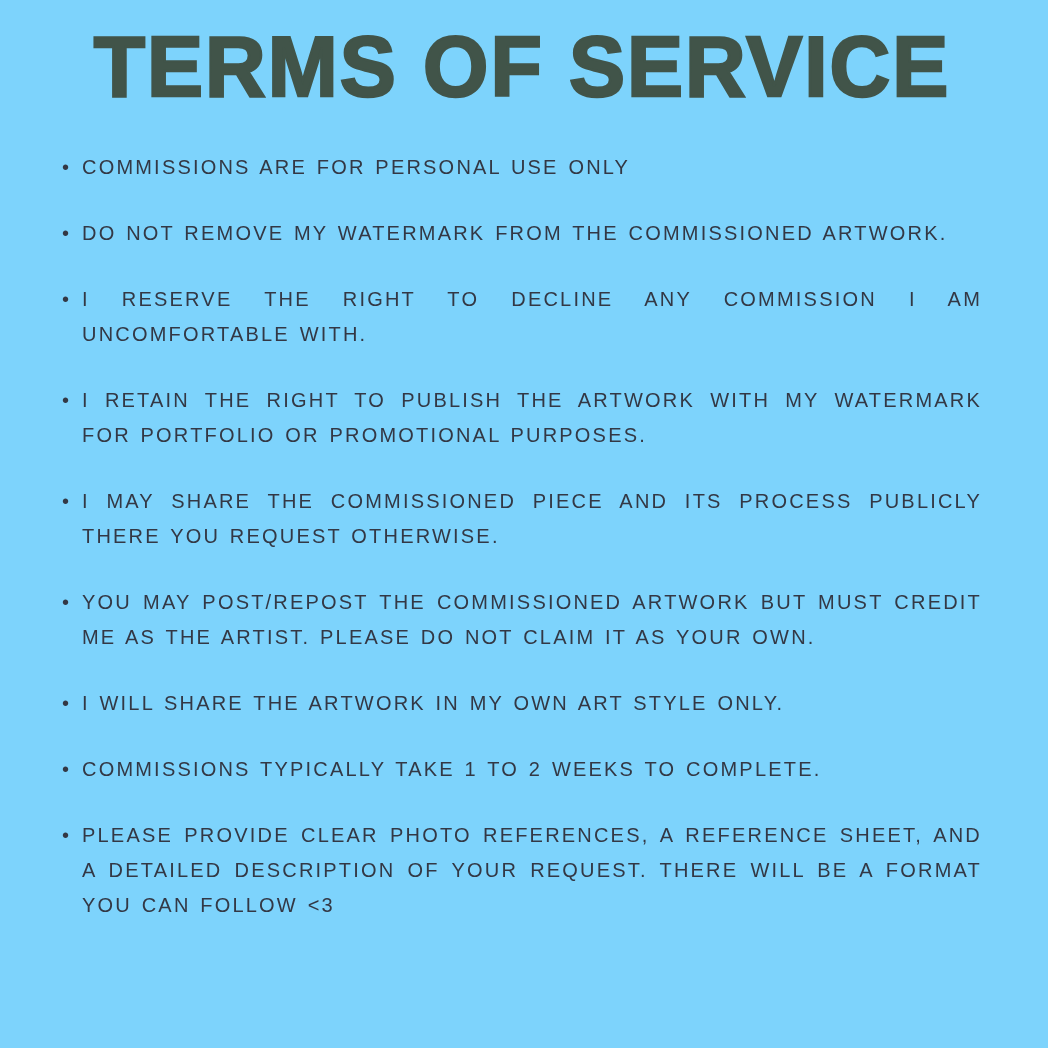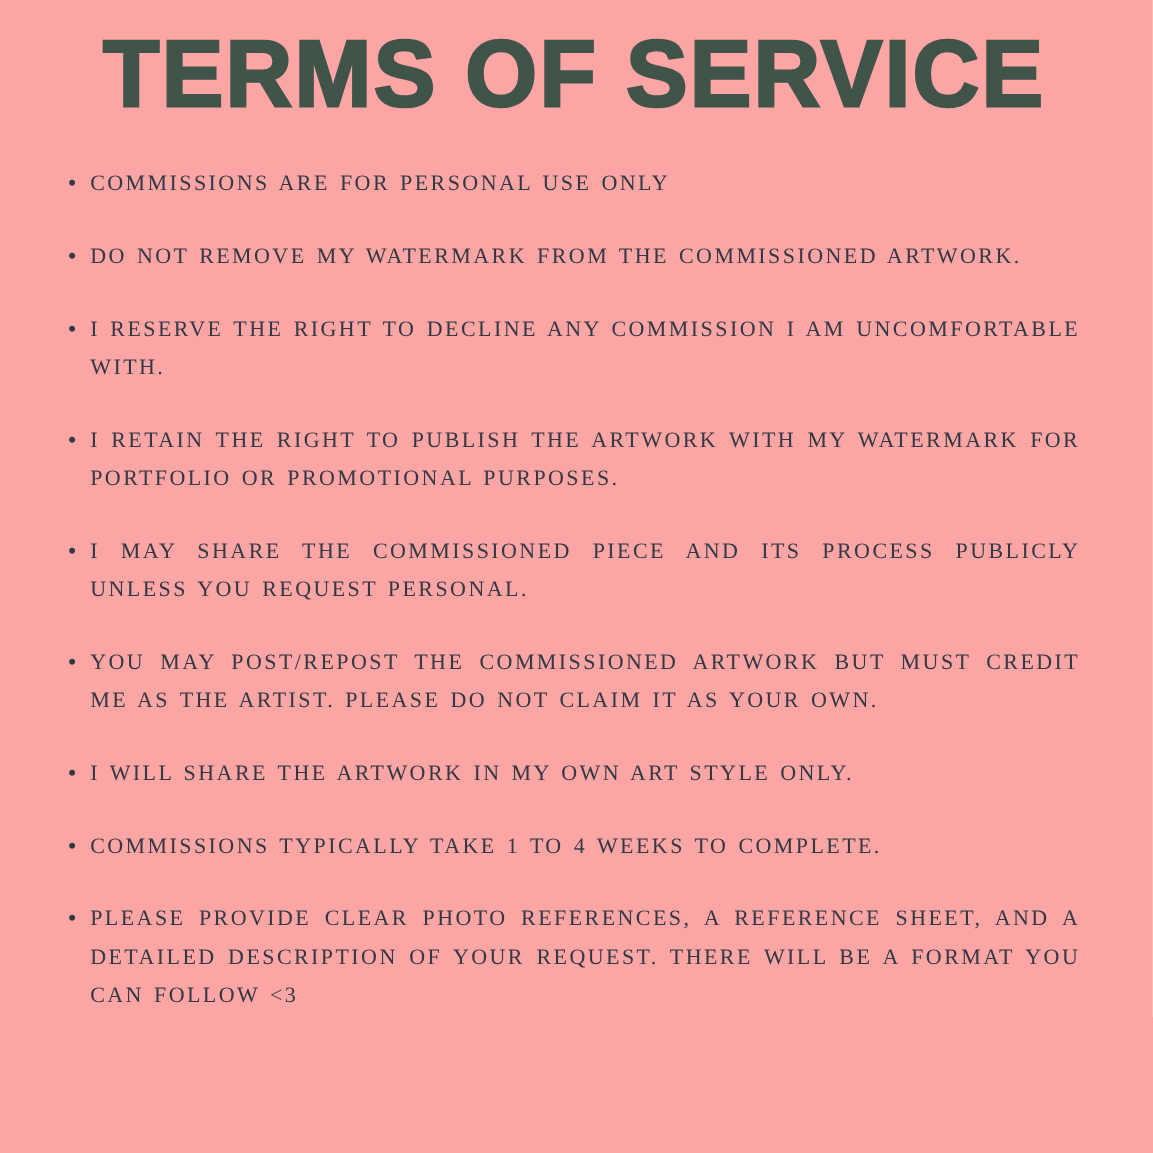--- a/index.html
+++ b/index.html
@@ -5,21 +5,21 @@
   html, body {
     margin: 0;
     padding: 0;
     background: #f7e3c6;
   }
   .page {
     position: relative;
     width: 1048px;
     height: 1048px;
     box-sizing: border-box;
-    background: #fca5a5;
+    background: #7dd3fc;
     padding: 24px 66px 0 62px;
     overflow: hidden;
     font-family: "Liberation Sans", sans-serif;
   }
   .title {
     margin: 0 0 42px 0;
     text-align: center;
     color: #415449;
     font-family: "Liberation Sans", sans-serif;
     font-weight: 800;
@@ -51,21 +51,20 @@
     width: 20px;
     color: #333845;
     text-align: left;
     font-size: 20px;
     line-height: 35px;
   }
   .term-text {
     flex: 1;
     text-align: justify;
     word-spacing: 2px;
-    font-family: Liberation Serif, serif;
   }
 </style>
 </head>
 <body>
 
 <div class="page">
   <h1 class="title">TERMS OF SERVICE</h1>
 
   <ul class="terms-list">
     <li class="term-item">
@@ -79,32 +78,32 @@
     <li class="term-item">
       <span class="bullet">•</span>
       <span class="term-text">I RESERVE THE RIGHT TO DECLINE ANY COMMISSION I AM UNCOMFORTABLE WITH.</span>
     </li>
     <li class="term-item">
       <span class="bullet">•</span>
       <span class="term-text">I RETAIN THE RIGHT TO PUBLISH THE ARTWORK WITH MY WATERMARK FOR PORTFOLIO OR PROMOTIONAL PURPOSES.</span>
     </li>
     <li class="term-item">
       <span class="bullet">•</span>
-      <span class="term-text">I MAY SHARE THE COMMISSIONED PIECE AND ITS PROCESS PUBLICLY UNLESS YOU REQUEST PERSONAL.</span>
+      <span class="term-text">I MAY SHARE THE COMMISSIONED PIECE AND ITS PROCESS PUBLICLY THERE YOU REQUEST OTHERWISE.</span>
     </li>
     <li class="term-item">
       <span class="bullet">•</span>
       <span class="term-text">YOU MAY POST/REPOST THE COMMISSIONED ARTWORK BUT MUST CREDIT ME AS THE ARTIST. PLEASE DO NOT CLAIM IT AS YOUR OWN.</span>
     </li>
     <li class="term-item">
       <span class="bullet">•</span>
       <span class="term-text">I WILL SHARE THE ARTWORK IN MY OWN ART STYLE ONLY.</span>
     </li>
     <li class="term-item">
       <span class="bullet">•</span>
-      <span class="term-text">COMMISSIONS TYPICALLY TAKE 1 TO 4 WEEKS TO COMPLETE.</span>
+      <span class="term-text">COMMISSIONS TYPICALLY TAKE 1 TO 2 WEEKS TO COMPLETE.</span>
     </li>
     <li class="term-item">
       <span class="bullet">•</span>
       <span class="term-text">PLEASE PROVIDE CLEAR PHOTO REFERENCES, A REFERENCE SHEET, AND A DETAILED DESCRIPTION OF YOUR REQUEST. THERE WILL BE A FORMAT YOU CAN FOLLOW &lt;3</span>
     </li>
   </ul>
 </div>
 
 </body></html>

